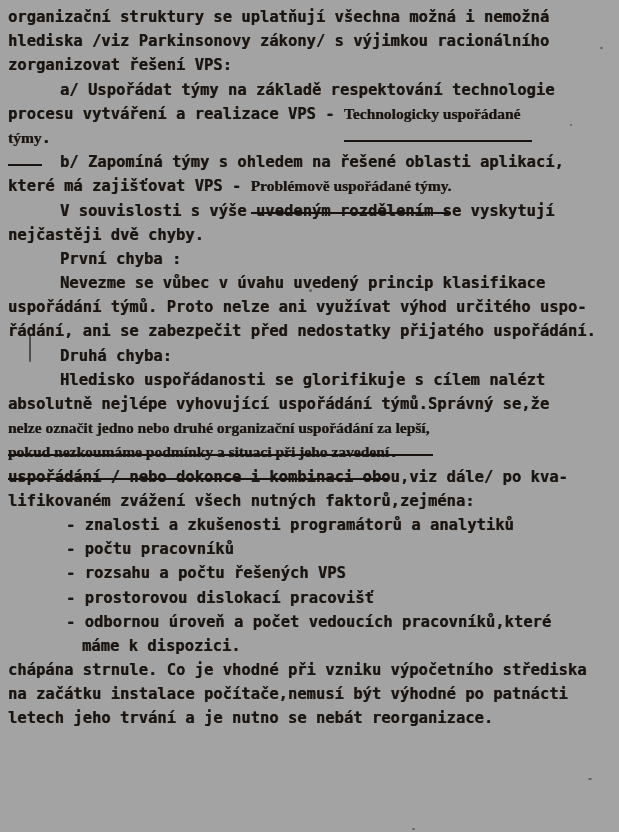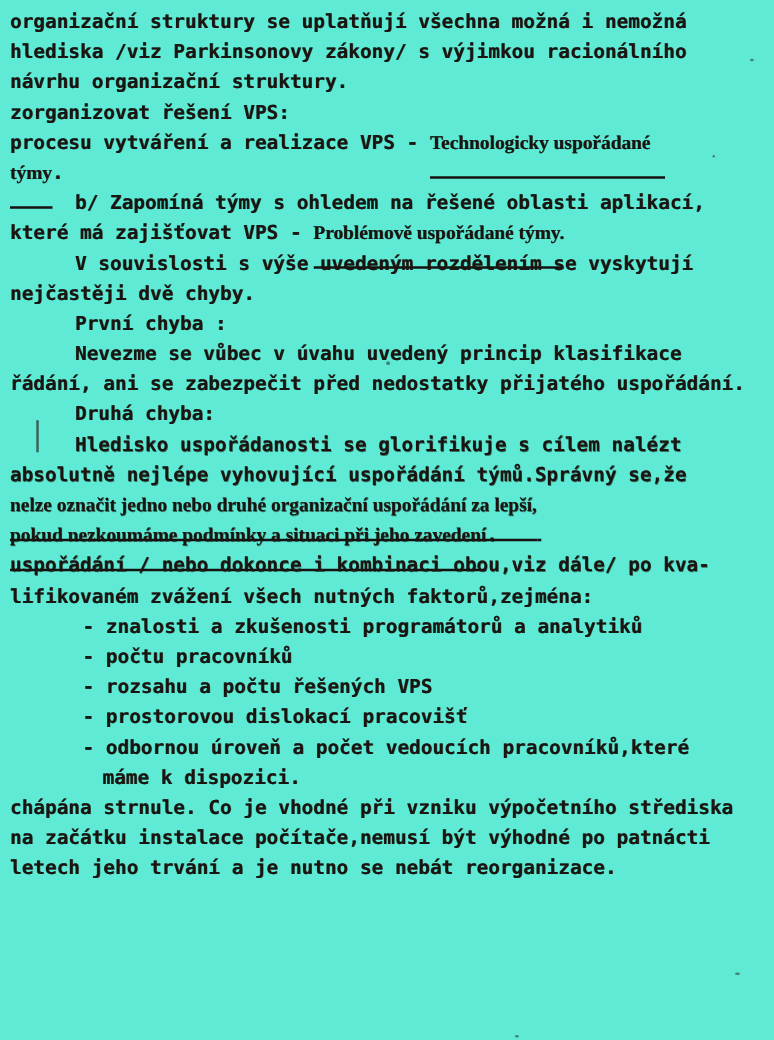--- a/index.html
+++ b/index.html
@@ -4,21 +4,21 @@
 <style>
   html, body {
     margin: 0;
     padding: 0;
     background: #f6f5f1;
   }
   .paper {
     position: relative;
     width: 619px;
     height: 832px;
-    background: #5eead4;
+    background: #a3a3a3;
     overflow: hidden;
     box-sizing: border-box;
     padding: 5px 6px 0 8px;
     font-family: "DejaVu Sans Mono", "Liberation Mono", monospace;
     font-size: 15.5px;
     font-weight: 700;
     line-height: 24.2px;
     color: #1b1511;
     text-shadow: 0.4px 0.3px 0 rgba(20,14,8,0.55), -0.3px 0 0 rgba(20,14,8,0.25);
   }
@@ -57,30 +57,31 @@
     border-radius: 1px;
   }
 </style>
 </head>
 <body>
 
 <div class="paper">
 
   <div class="line flush"><span>organizační struktury se uplatňují všechna možná i nemožná</span></div>
     <div class="line flush"><span>hlediska /viz Parkinsonovy zákony/ s výjimkou racionálního</span></div>
-    <div class="line flush"><span>návrhu organizační struktury.</span></div>
     <div class="line flush"><span>zorganizovat řešení VPS:</span></div>
+    <div class="line indent"><span>a/ Uspořádat týmy na základě respektování technologie</span></div>
     <div class="line flush"><span>procesu vytváření a realizace VPS - </span><span class="u">Technologicky uspořádané</span><span class="u">   </span></div>
     <div class="line flush"><span class="u">týmy</span><span>.</span></div>
     <div class="line indent"><span>b/ Zapomíná týmy s ohledem na řešené oblasti aplikací,</span></div>
     <div class="line flush"><span>které má zajišťovat VPS - </span><span class="u">Problémově uspořádané týmy.</span></div>
     <div class="line indent"><span>V souvislosti s výše uvedeným rozdělením se vyskytují</span></div>
     <div class="line flush"><span>nejčastěji dvě chyby.</span></div>
     <div class="line indent"><span>První chyba :</span></div>
     <div class="line indent"><span>Nevezme se vůbec v úvahu uvedený princip klasifikace</span></div>
+    <div class="line flush"><span>uspořádání týmů. Proto nelze ani využívat výhod určitého uspo-</span></div>
     <div class="line flush"><span>řádání, ani se zabezpečit před nedostatky přijatého uspořádání.</span></div>
     <div class="line indent"><span>Druhá chyba:</span></div>
     <div class="line indent"><span>Hledisko uspořádanosti se glorifikuje s cílem nalézt</span></div>
     <div class="line flush"><span>absolutně nejlépe vyhovující uspořádání týmů.Správný se,že</span></div>
     <div class="line flush"><span class="u">nelze označit jedno nebo druhé organizační uspořádání za lepší,</span><span class="u"> </span></div>
     <div class="line flush"><span class="u">pokud nezkoumáme podmínky a situaci při jeho zavedení</span><span>.</span></div>
     <div class="line flush"><span>uspořádání / nebo dokonce i kombinaci obou,viz dále/ po kva-</span></div>
     <div class="line flush"><span>lifikovaném zvážení všech nutných faktorů,zejména:</span></div>
     <div class="line bullet"><span>- znalosti a zkušenosti programátorů a analytiků</span></div>
     <div class="line bullet"><span>- počtu pracovníků</span></div>

